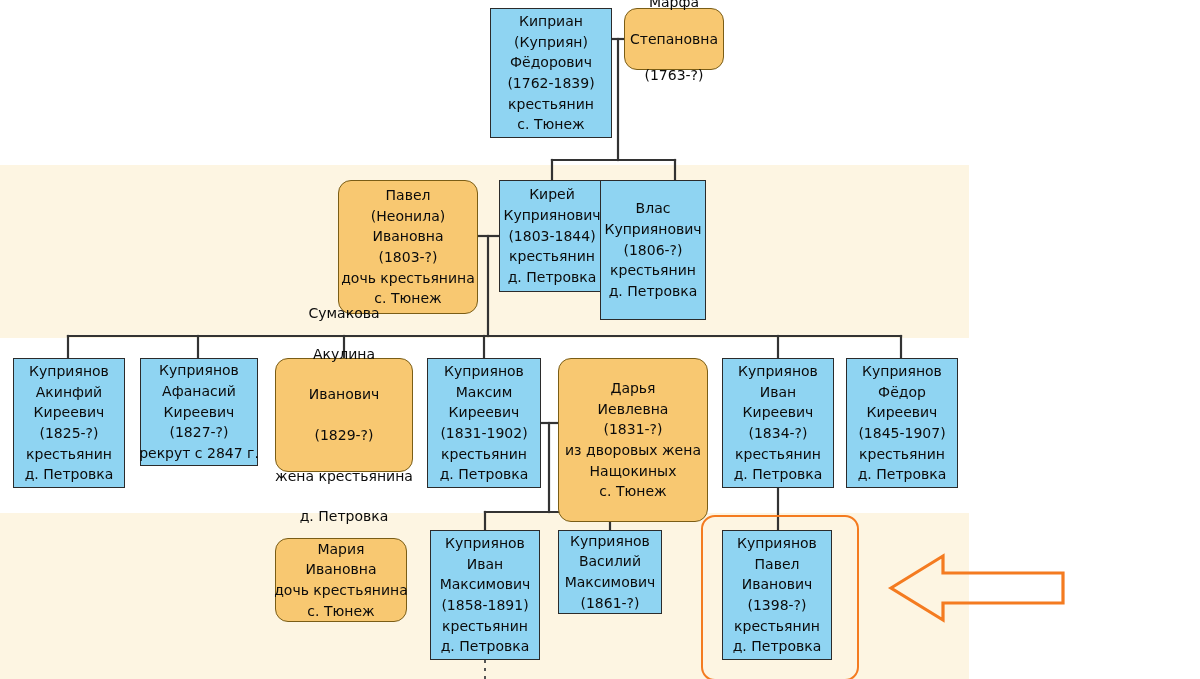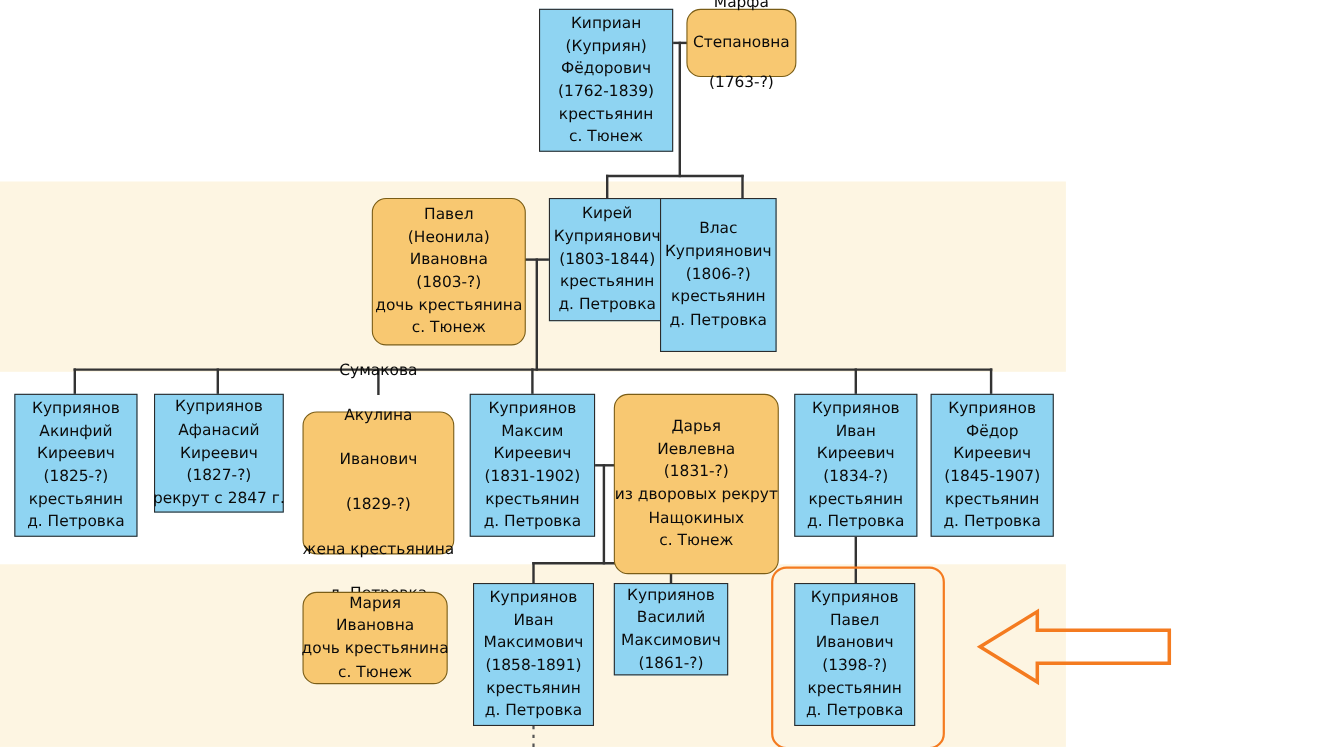--- a/index.html
+++ b/index.html
@@ -147,41 +147,41 @@
         <span class="ln">крестьянин</span>
         <span class="ln">д. Петровка</span>
       </div>
       <div class="node male" style="left: 140px; top: 358px; width: 118px; height: 108px;">
         <span class="ln">Куприянов</span>
         <span class="ln">Афанасий</span>
         <span class="ln">Киреевич</span>
         <span class="ln">(1827-?)</span>
         <span class="ln">рекрут с 2847 г.</span>
       </div>
-      <div class="node female" style="left: 275px; top: 374px; width: 138px; height: 130px; gap: 20px;">
+      <div class="node female" style="left: 275px; top: 358px; width: 138px; height: 114px; gap: 20px;">
         <span class="ln">Сумакова</span>
         <span class="ln">Акулина</span>
         <span class="ln">Иванович</span>
         <span class="ln">(1829-?)</span>
         <span class="ln">жена крестьянина</span>
         <span class="ln">д. Петровка</span>
       </div>
       <div class="node male" style="left: 427px; top: 358px; width: 114px; height: 130px;">
         <span class="ln">Куприянов</span>
         <span class="ln">Максим</span>
         <span class="ln">Киреевич</span>
         <span class="ln">(1831-1902)</span>
         <span class="ln">крестьянин</span>
         <span class="ln">д. Петровка</span>
       </div>
       <div class="node female" style="left: 558px; top: 358px; width: 150px; height: 164px;">
         <span class="ln">Дарья</span>
         <span class="ln">Иевлевна</span>
         <span class="ln">(1831-?)</span>
-        <span class="ln">из дворовых рекрут</span>
+        <span class="ln">из дворовых жена</span>
         <span class="ln">Нащокиных</span>
         <span class="ln">с. Тюнеж</span>
       </div>
       <div class="node male" style="left: 722px; top: 358px; width: 112px; height: 130px;">
         <span class="ln">Куприянов</span>
         <span class="ln">Иван</span>
         <span class="ln">Киреевич</span>
         <span class="ln">(1834-?)</span>
         <span class="ln">крестьянин</span>
         <span class="ln">д. Петровка</span>

